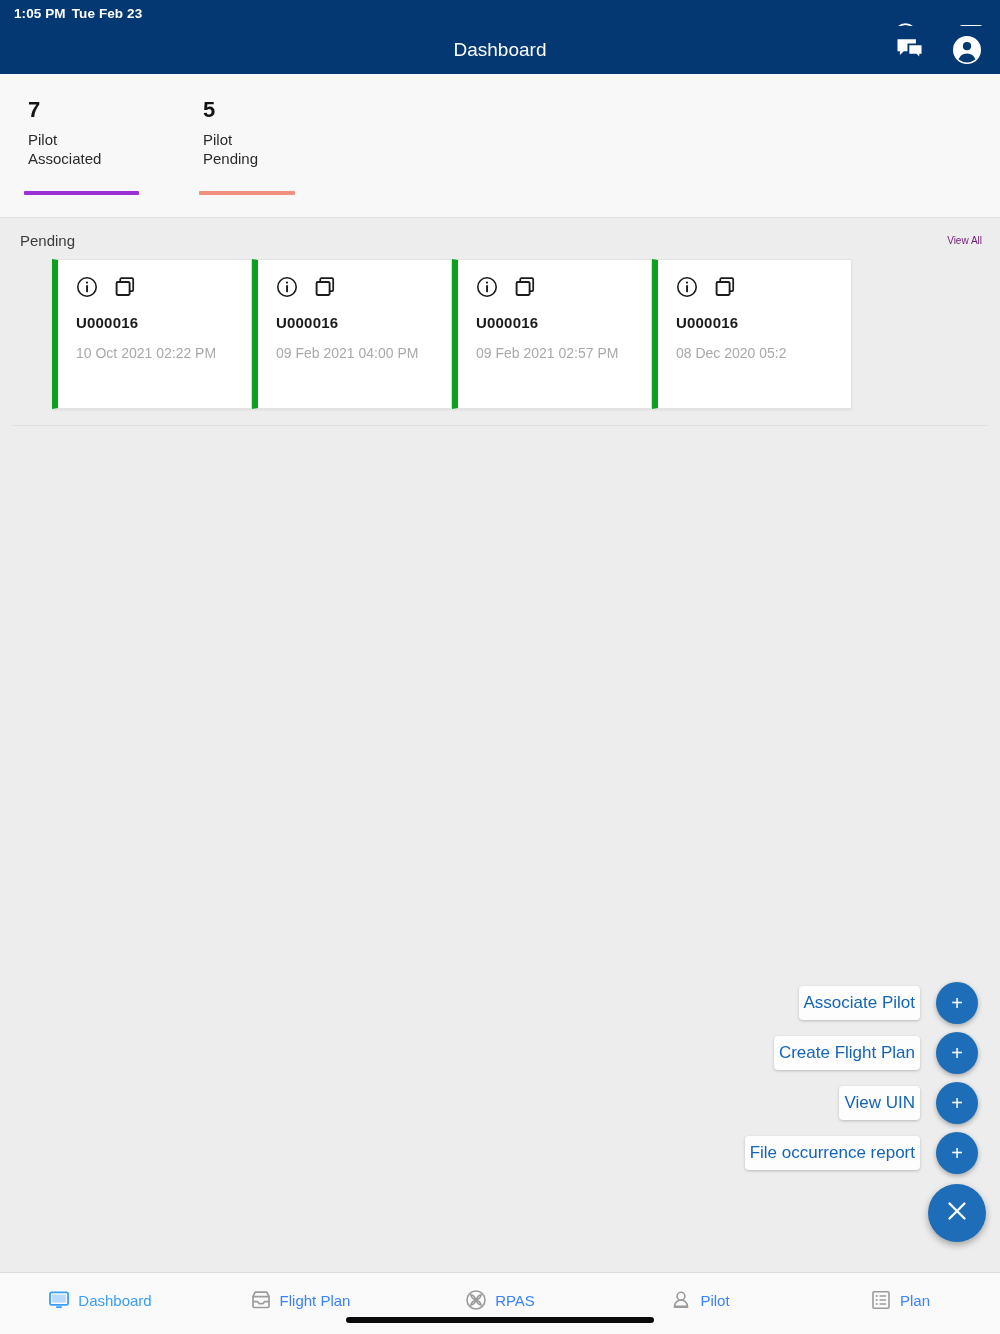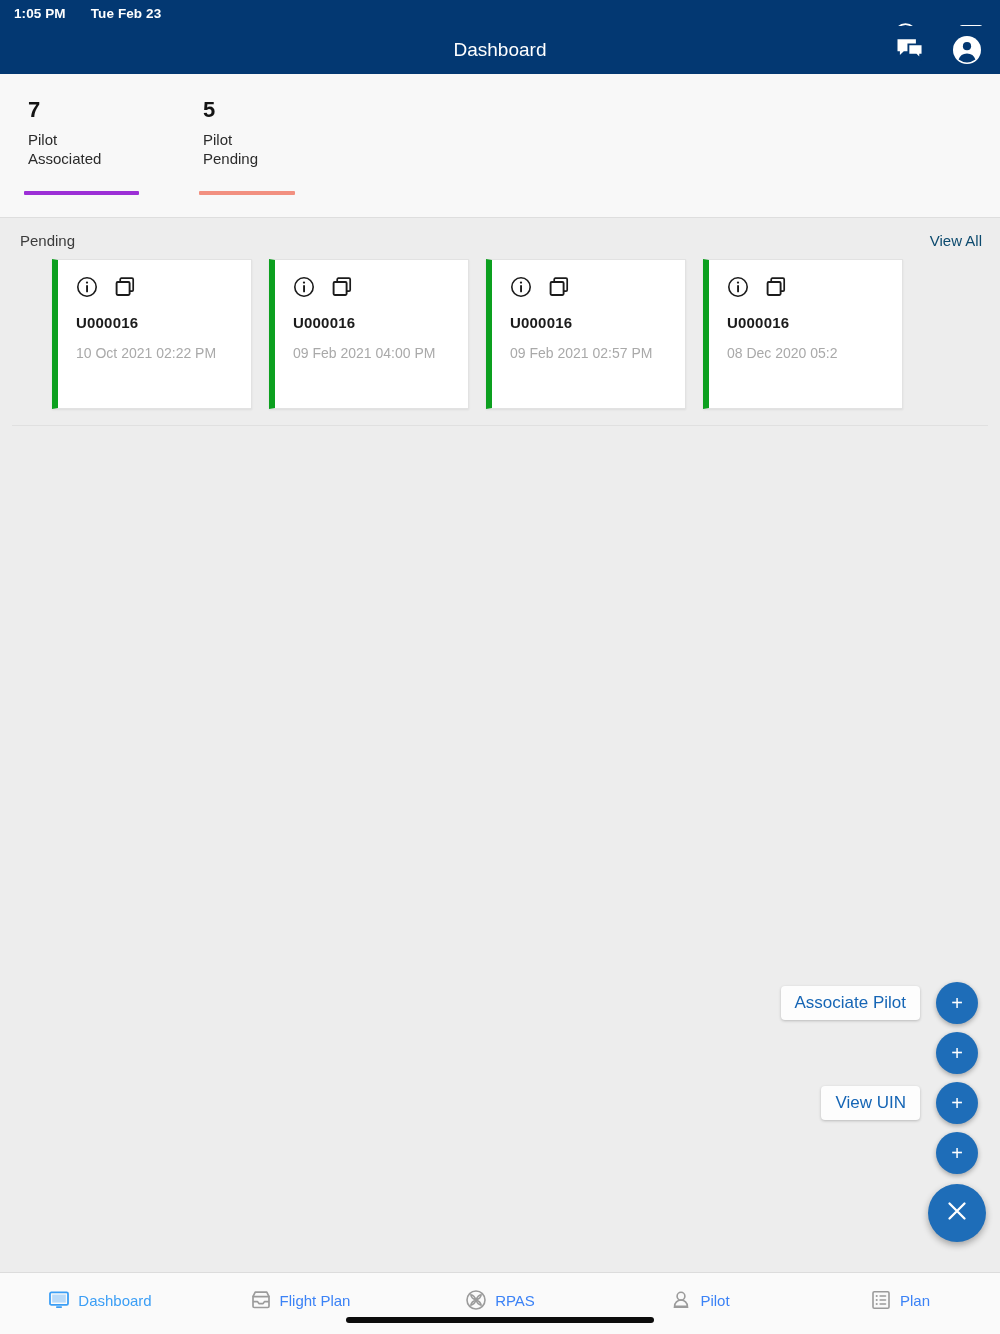--- a/index.html
+++ b/index.html
@@ -10,21 +10,21 @@
     overflow:hidden;
     position:relative;
   }
 
   
   .statusbar{
     height:26px; background:#033872; color:#ffffff;
     display:flex; align-items:center; padding:0 14px;
     font-size:13.5px; font-weight:600; letter-spacing:.1px;
   }
-  .sb-left{ display:flex; align-items:center; gap:25px; }
+  .sb-left{ display:flex; align-items:center; gap:6px; }
   .sb-right{ margin-left:auto; display:flex; align-items:center; gap:5px;margin-top:36px; }
   .wifi-ic{ display:block; }
   .batt{ display:flex; align-items:center; }
   .batt-body{
     width:24px; height:12px; border:1.6px solid #fff; border-radius:3px;
     position:relative; display:flex; align-items:center; padding:1.4px;
   }
   .batt-fill{ background:#fff; height:100%; width:100%; border-radius:1px; }
   .batt-cap{ width:2px; height:5px; background:#fff; border-radius:0 1px 1px 0; margin-left:1px; opacity:.85; }
 
@@ -54,24 +54,24 @@
 
   
   .section{
     background:#ededed; padding:14px 18px 0 18px;
   }
   .section-head{
     display:flex; align-items:center; justify-content:space-between;
     padding:0 0 10px 2px;
   }
   .section-title{ font-size:15px; color:#3c3c3c; }
-  .view-all{ font-size:15px; color:#0c4a6e; cursor:pointer; }
+  .view-all{ font-size:10px; color:#701a75; cursor:pointer; }
 
   .cards{
-    display:flex; gap:17px; overflow:hidden; padding-bottom:16px;padding-left:34px;
+    display:flex; overflow:hidden; padding-bottom:16px;padding-left:34px;
   }
   .card{
     flex:0 0 200px; height:150px; background:#fff;
     border:1px solid #e2e2e2; border-left:6px solid #0ca01f;
     box-shadow:0 1px 2px rgba(0,0,0,.07);
     padding:16px 14px 0 18px; position:relative;
   }
   .card-icons{ display:flex; align-items:center; gap:16px; margin-bottom:16px; }
   .card-icons svg{ display:block; }
   .card-id{ font-size:15px; font-weight:700; color:#1b1b1b; letter-spacing:.2px; }
@@ -83,21 +83,21 @@
   .canvas{ flex:1; background:#ededed; }
 
   
   .fab-dial{
     position:absolute; right:22px; bottom:92px;
     display:flex; flex-direction:column; align-items:flex-end; gap:8px;
   }
   .fab-row{ display:flex; align-items:center; gap:16px; }
   .fab-label{
     background:#fdfdfd; color:#1565b5; font-size:17px;
-    padding:7px 14px; border-radius:4px;
+    padding:7px 5px; border-radius:4px;
     box-shadow:0 1px 3px rgba(0,0,0,.22); white-space:nowrap;
   }
   .fab-mini{
     width:42px; height:42px; border-radius:50%;
     background:#1e6db8; color:#fff;
     display:flex; align-items:center; justify-content:center;
     font-size:20px; line-height:1; box-shadow:0 2px 5px rgba(0,0,0,.3);
   }
   .fab-main{
     width:58px; height:58px; border-radius:50%;
@@ -274,27 +274,29 @@
 <div class="section-rule"></div>
 
 <div class="canvas"></div>
 
 <div class="fab-dial" id="fab-dial">
     <div class="fab-row">
       <span class="fab-label">Associate Pilot</span>
       <span class="fab-mini" style="background: rgb(30, 109, 184);">+</span>
     </div>
     <div class="fab-row">
+      <span class="fab-label">Create Flight Plan</span>
       <span class="fab-mini" style="background: rgb(30, 109, 184);">+</span>
     </div>
     <div class="fab-row">
       <span class="fab-label">View UIN</span>
       <span class="fab-mini" style="background: rgb(30, 109, 184);">+</span>
     </div>
     <div class="fab-row">
+      <span class="fab-label">File occurrence report</span>
       <span class="fab-mini" style="background: rgb(30, 109, 184);">+</span>
     </div>
     <div class="fab-main" style="background: rgb(30, 109, 184);">
       <span><svg width="26" height="26" viewBox="0 0 26 26">
           <path d="M5.5 5.5 L20.5 20.5 M20.5 5.5 L5.5 20.5" stroke="#fff" stroke-width="2.3" stroke-linecap="round"></path>
         </svg></span>
     </div>
   </div>
 
 <div class="tabbar" id="tabbar">

